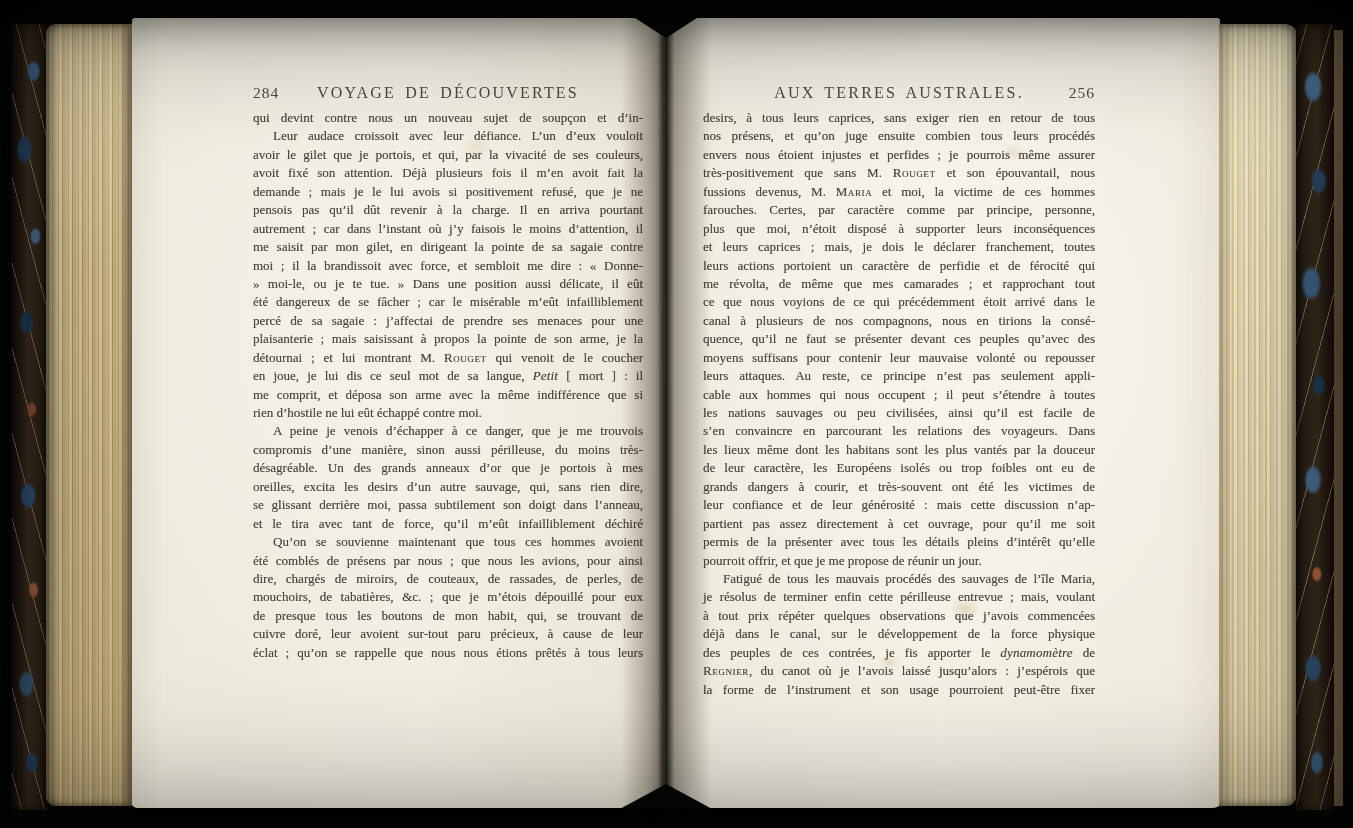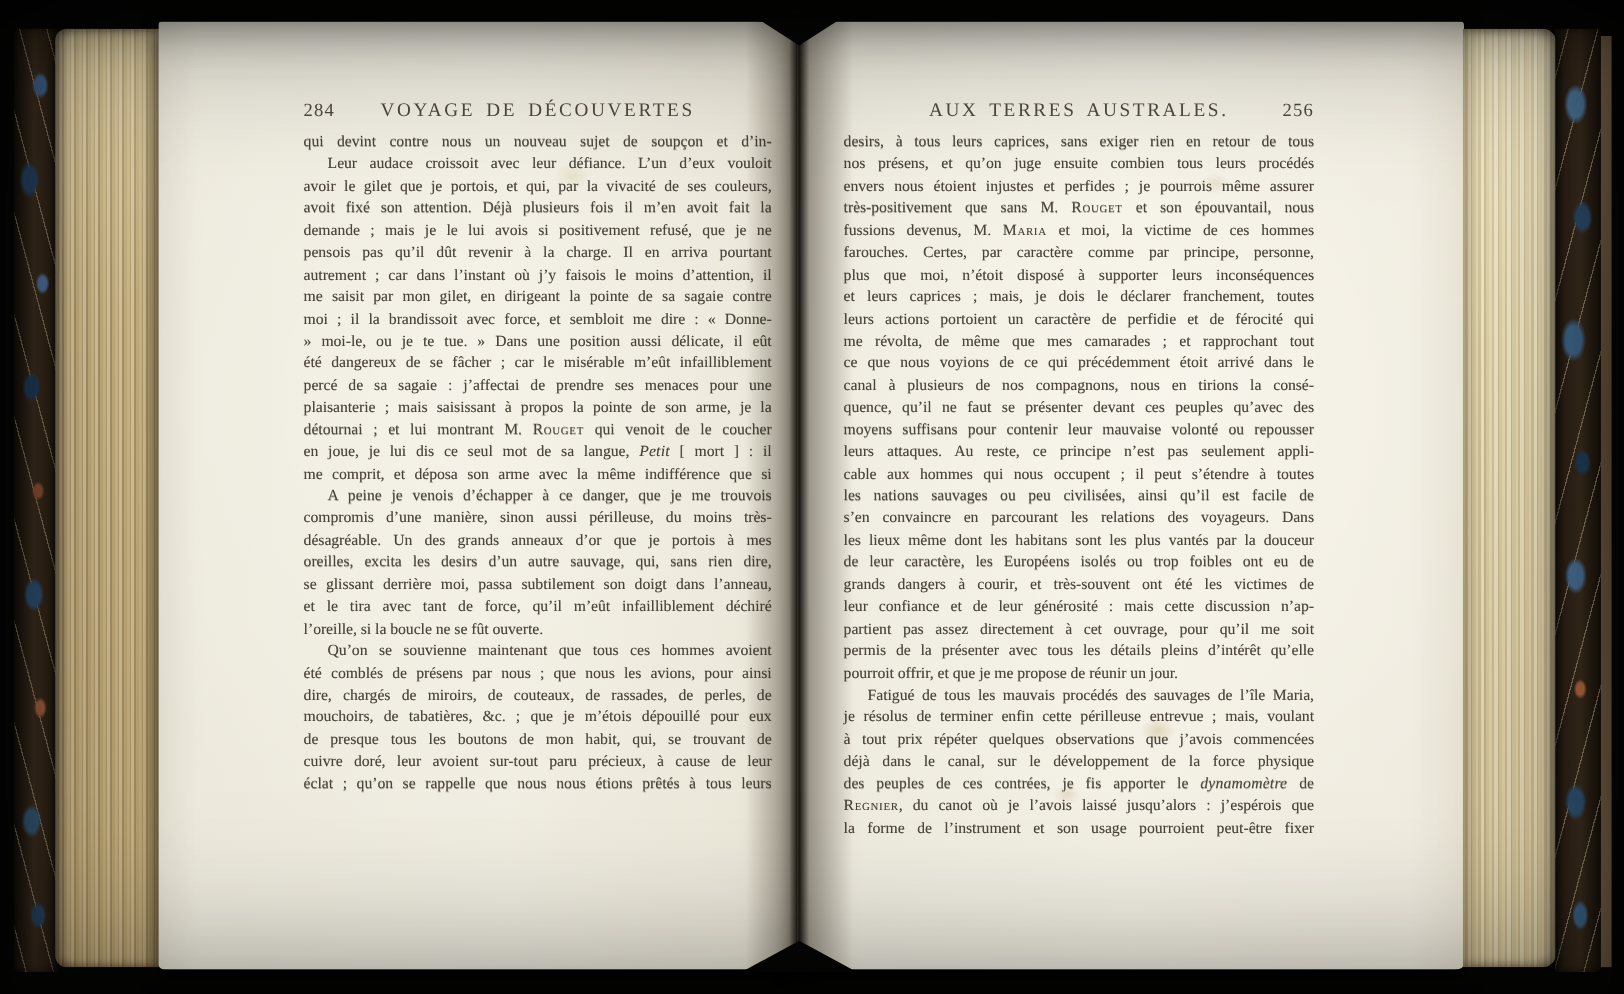--- a/index.html
+++ b/index.html
@@ -127,27 +127,27 @@
           <div class="line">autrement ; car dans l’instant où j’y faisois le moins d’attention, il</div>
           <div class="line">me saisit par mon gilet, en dirigeant la pointe de sa sagaie contre</div>
           <div class="line">moi ; il la brandissoit avec force, et sembloit me dire : « Donne-</div>
           <div class="line">» moi-le, ou je te tue. » Dans une position aussi délicate, il eût</div>
           <div class="line">été dangereux de se fâcher ; car le misérable m’eût infailliblement</div>
           <div class="line">percé de sa sagaie : j’affectai de prendre ses menaces pour une</div>
           <div class="line">plaisanterie ; mais saisissant à propos la pointe de son arme, je la</div>
           <div class="line">détournai ; et lui montrant M. <span class="sc">Rouget</span> qui venoit de le coucher</div>
           <div class="line">en joue, je lui dis ce seul mot de sa langue, <em>Petit</em> [ mort ] : il</div>
           <div class="line">me comprit, et déposa son arme avec la même indifférence que si</div>
+          <div class="line endline">rien d’hostile ne lui eût échappé contre moi.</div>
           <div class="line indent">A peine je venois d’échapper à ce danger, que je me trouvois</div>
           <div class="line">compromis d’une manière, sinon aussi périlleuse, du moins très-</div>
           <div class="line">désagréable. Un des grands anneaux d’or que je portois à mes</div>
           <div class="line">oreilles, excita les desirs d’un autre sauvage, qui, sans rien dire,</div>
           <div class="line">se glissant derrière moi, passa subtilement son doigt dans l’anneau,</div>
           <div class="line">et le tira avec tant de force, qu’il m’eût infailliblement déchiré</div>
-          <div class="line endline">l’oreille, si la boucle ne se fût ouverte.</div>
           <div class="line indent">Qu’on se souvienne maintenant que tous ces hommes avoient</div>
           <div class="line">été comblés de présens par nous ; que nous les avions, pour ainsi</div>
           <div class="line">dire, chargés de miroirs, de couteaux, de rassades, de perles, de</div>
           <div class="line">mouchoirs, de tabatières, &amp;c. ; que je m’étois dépouillé pour eux</div>
           <div class="line">de presque tous les boutons de mon habit, qui, se trouvant de</div>
           <div class="line">cuivre doré, leur avoient sur-tout paru précieux, à cause de leur</div>
           <div class="line">éclat ; qu’on se rappelle que nous nous étions prêtés à tous leurs</div>
         </div>
     </div>
   </div>

